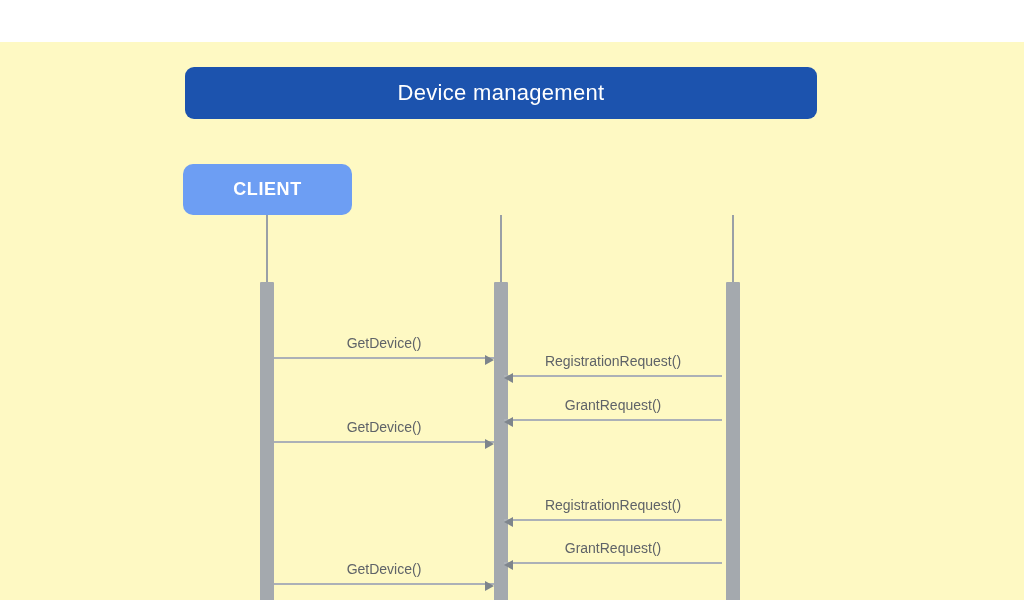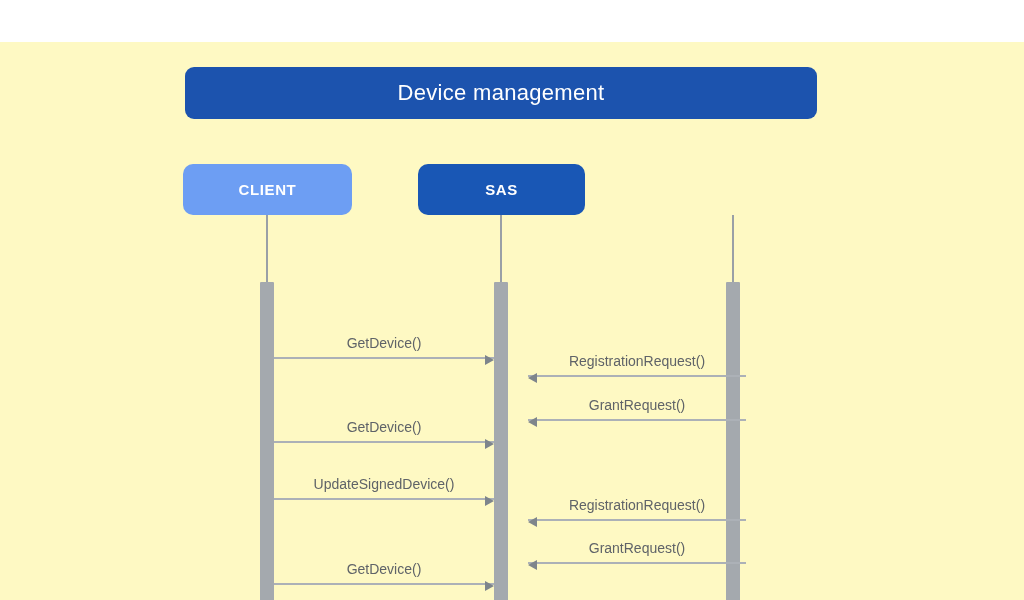--- a/index.html
+++ b/index.html
@@ -29,21 +29,21 @@
     font-weight: 500;
     letter-spacing: 0.3px;
   }
   
   .actor {
     position: absolute;
     top: 122px; height: 51px;
     border-radius: 10px;
     display: flex; align-items: center; justify-content: center;
     color: #ffffff;
-    font-size: 15px;
+    font-size: 18px;
     font-weight: 700;
     letter-spacing: 0.6px;
   }
   .actor-client { left: 183px; width: 169px; background: #6D9EF3; }
   .actor-sas   { left: 418px; width: 167px; background: #1957B5; }
   .actor-cbsd  { left: 650px; width: 167px; background: #4285F4; }
   
   .lifeline {
     position: absolute;
     top: 173px; height: 67px;
@@ -63,21 +63,21 @@
   }
   .activation-client { left: 260px; }
   .activation-sas    { left: 494px; }
   .activation-cbsd   { left: 726px; }
   
   .msg {
     position: absolute;
     text-align: center;
   }
   .msg.ltr { left: 274px; width: 220px; }
-  .msg.rtl { left: 528px; width: 218px; }
+  .msg.rtl { left: 504px; width: 218px; }
   .msg-label {
     display: block;
     height: 18px;
     line-height: 18px;
     font-size: 14px;
     color: #5f6368;
     white-space: nowrap;
   }
   .msg-line {
     margin-top: 5px;
@@ -119,23 +119,20 @@
 
 <div class="canvas">
 
   <div class="title-banner">
     <span>Device management</span>
   </div>
 
   <div class="actor actor-client">
     <span>CLIENT</span>
   </div>
-  <div class="actor actor-sas">
-    <span>SAS</span>
-  </div>
 
   <div class="lifeline lifeline-client"></div>
   <div class="lifeline lifeline-sas"></div>
   <div class="lifeline lifeline-cbsd"></div>
 
   <div class="activation activation-client"></div>
   <div class="activation activation-sas"></div>
   <div class="activation activation-cbsd"></div>
 
 
@@ -152,24 +149,20 @@
   <div class="msg rtl m3">
     <span class="msg-label">GrantRequest()</span>
     <div class="msg-line"></div>
   </div>
 
   <div class="msg ltr m4">
     <span class="msg-label">GetDevice()</span>
     <div class="msg-line"></div>
   </div>
 
-  <div class="msg ltr m5">
-    <span class="msg-label">UpdateSignedDevice()</span>
-    <div class="msg-line"></div>
-  </div>
 
   <div class="msg rtl m6">
     <span class="msg-label">RegistrationRequest()</span>
     <div class="msg-line"></div>
   </div>
 
   <div class="msg rtl m7">
     <span class="msg-label">GrantRequest()</span>
     <div class="msg-line"></div>
   </div>

